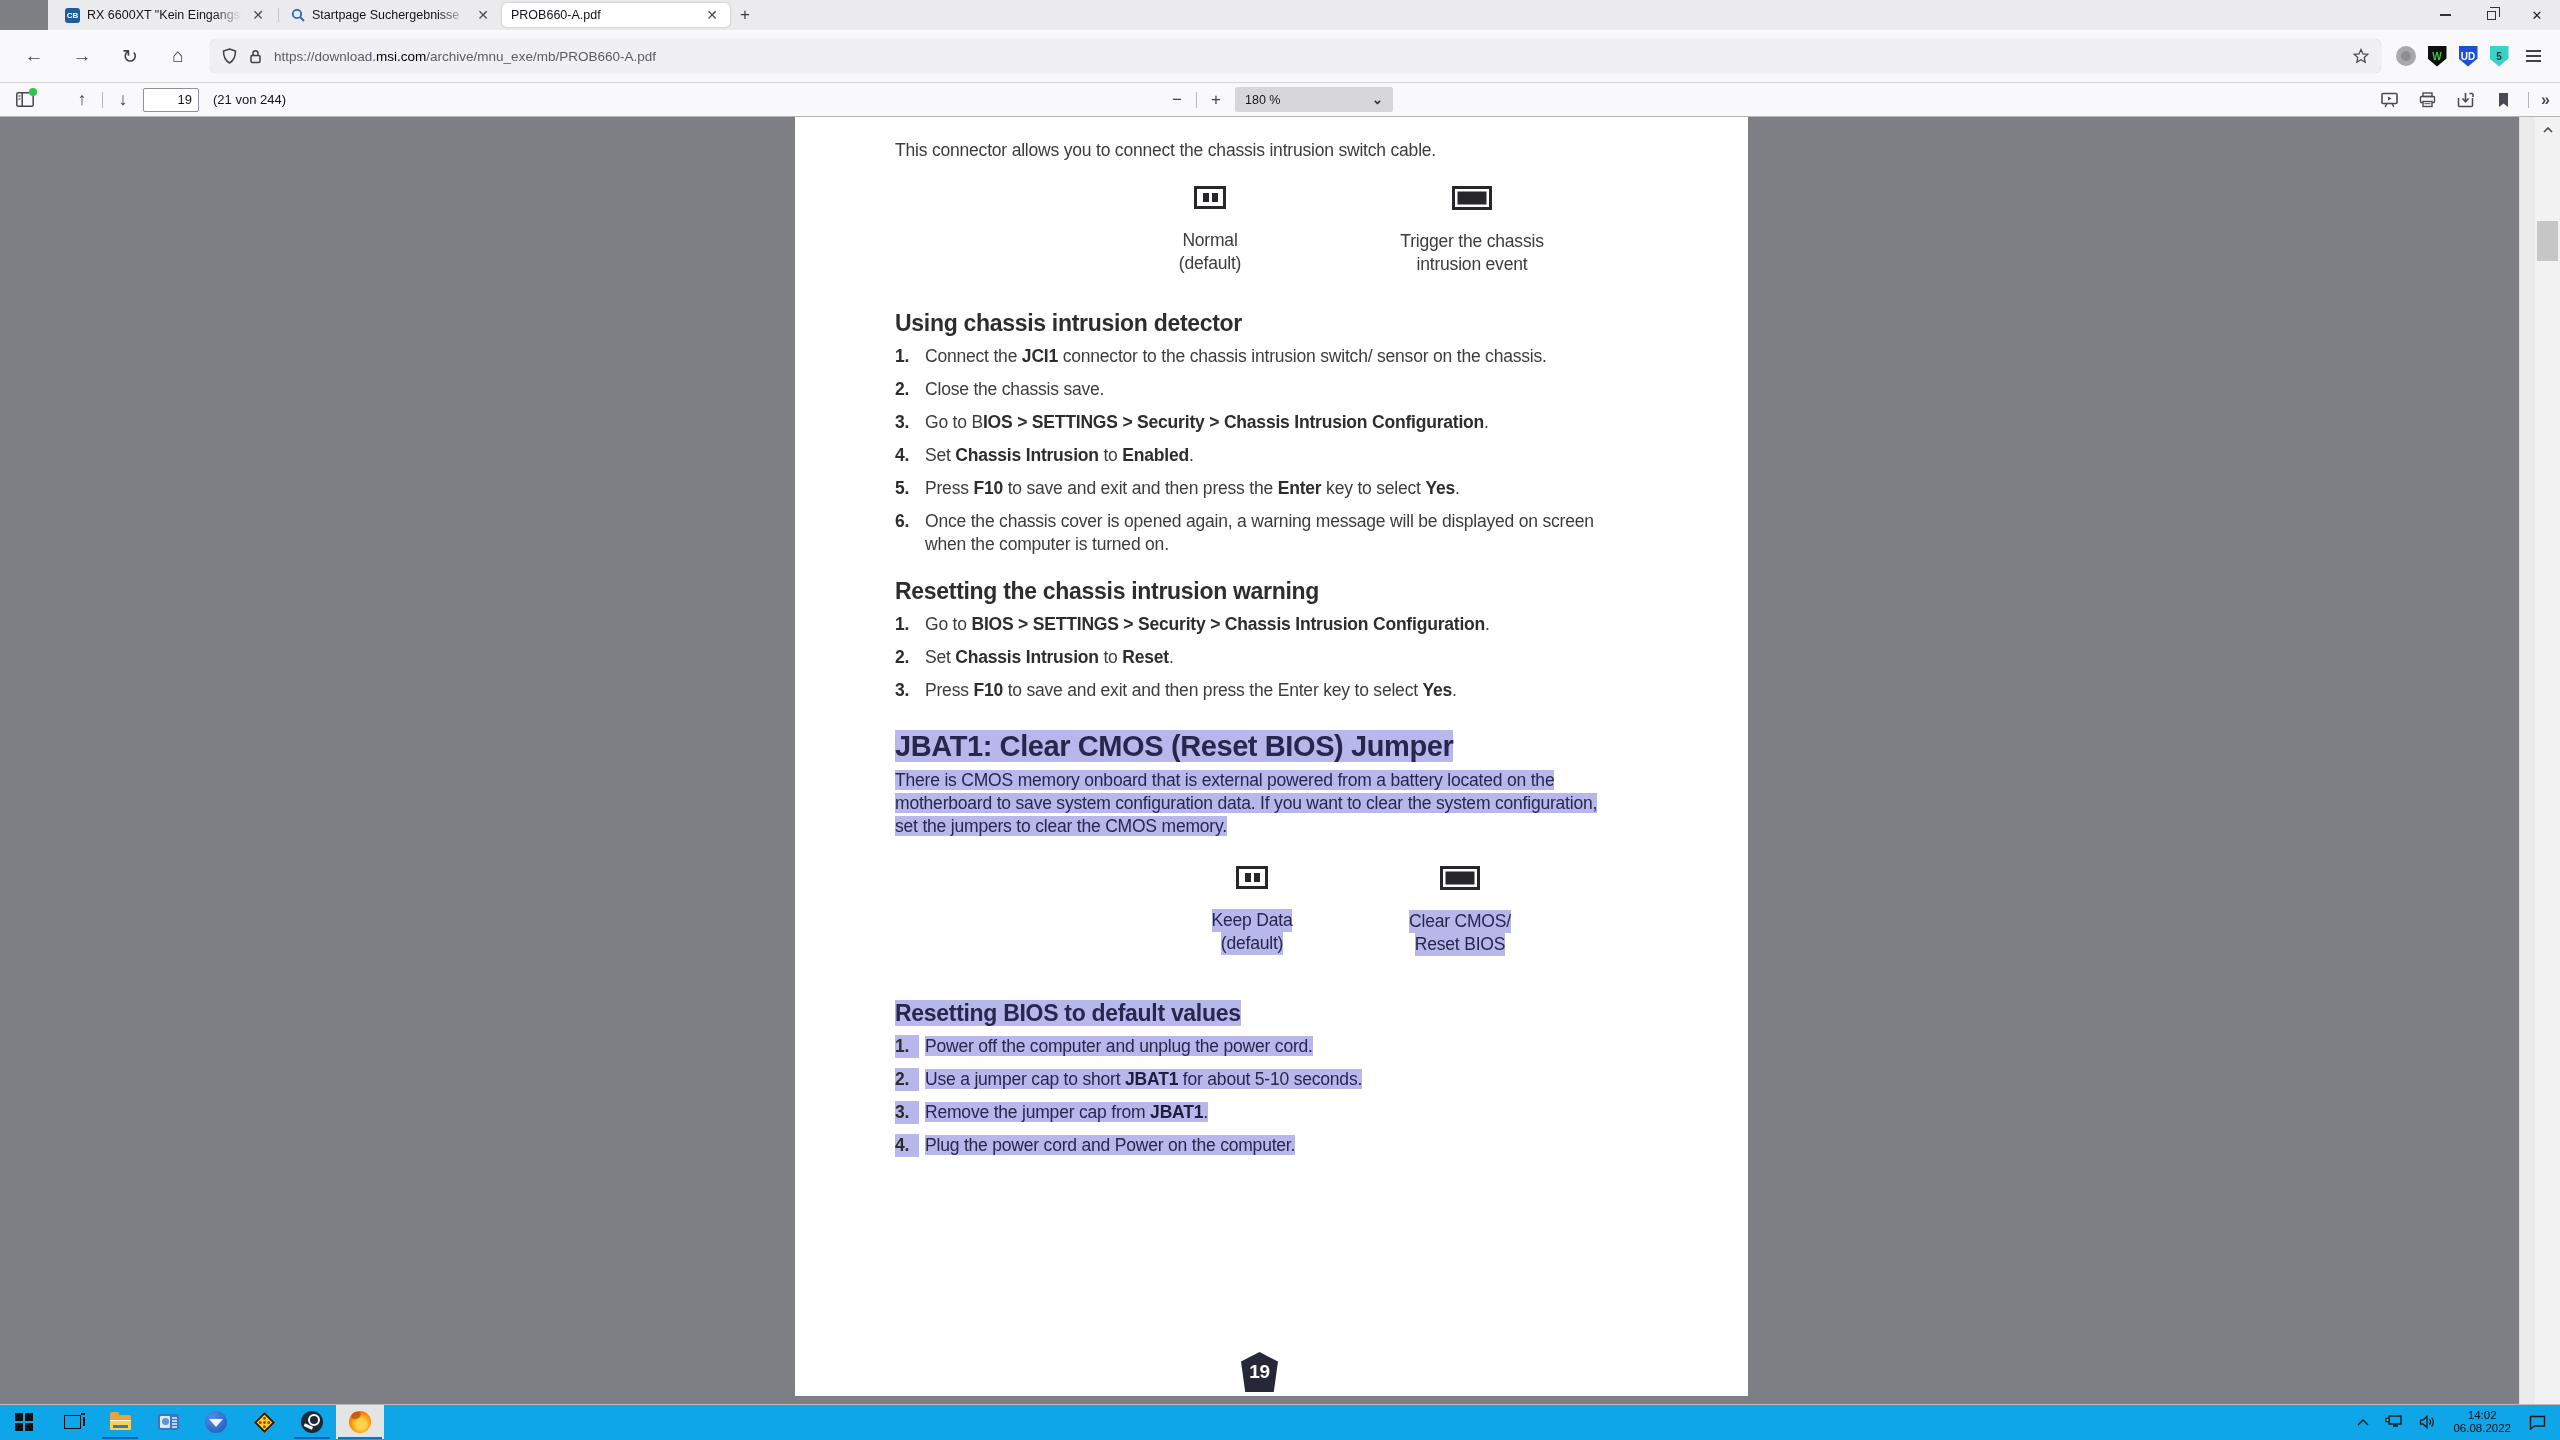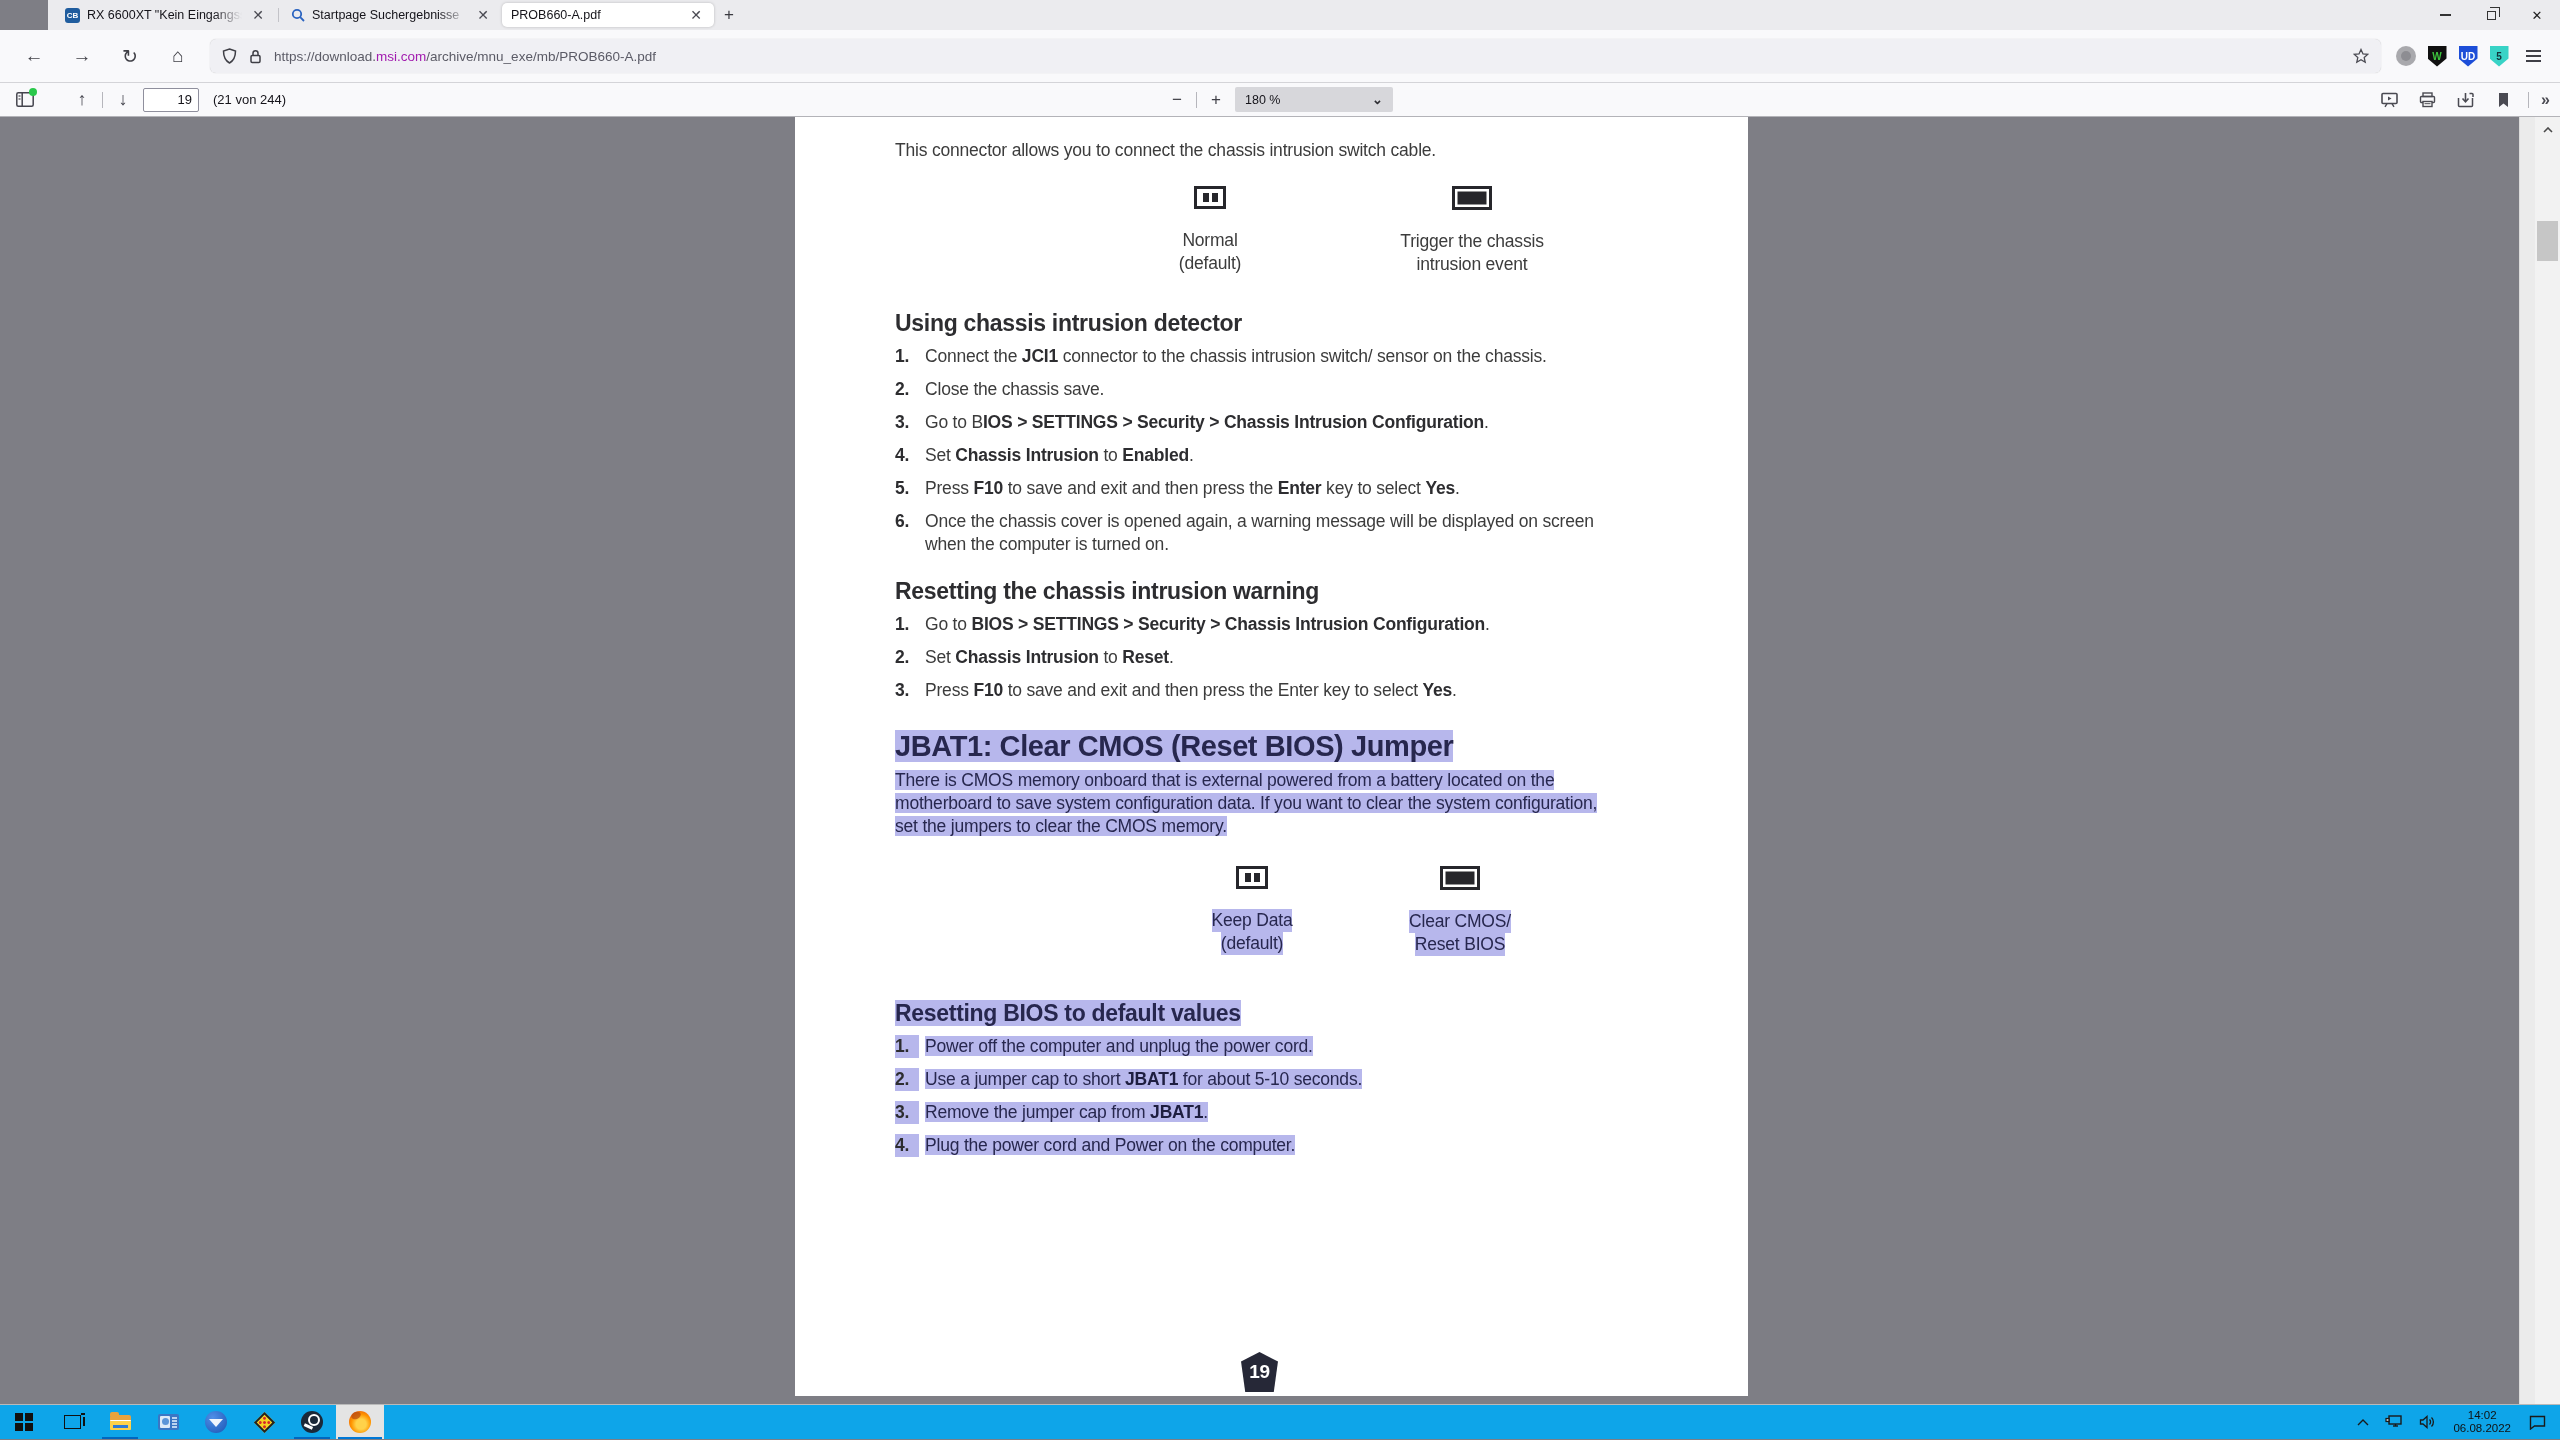--- a/index.html
+++ b/index.html
@@ -6,39 +6,39 @@
   html,body { width:2560px; height:1440px; overflow:hidden;
     font-family:"Liberation Sans", sans-serif; background:#7e7e85; }
 
   
   .tabbar { height:30px; background:#ebebee; display:flex; align-items:stretch; padding-left:8px;margin-left:48px; }
   .tab { display:flex; align-items:center; gap:7px; padding:0 9px; width:220px; position:relative;
          color:#15141a; font-size:12.5px; }
   .tab .tab-title { flex:1; white-space:nowrap; overflow:hidden; }
   .tab.inactive .tab-title { -webkit-mask-image:linear-gradient(90deg,#000 82%,transparent); mask-image:linear-gradient(90deg,#000 82%,transparent); }
   .tab .close { color:#4a4a52; font-size:14px; width:18px; height:18px; display:flex; align-items:center; justify-content:center; border-radius:3px; }
-  .tab.active { background:#fff; border-radius:5px; margin:3px 1px; width:212px; box-shadow:0 0 3px rgba(0,0,0,.22); }
+  .tab.active { background:#fff; border-radius:5px; margin:3px 1px; width:228px; box-shadow:0 0 3px rgba(0,0,0,.22); }
   .tab-sep { width:1px; height:14px; background:#c3c3c8; align-self:center; margin:0 2px; }
   .favicon { width:15px; height:15px; flex:0 0 auto; display:flex; align-items:center; justify-content:center; }
   .fav-cb { background:#1f5c9e; color:#fff; font-weight:bold; font-size:8px; border-radius:3px; width:15px; height:15px; text-align:center; line-height:15px; }
   .newtab { width:28px; display:flex; align-items:center; justify-content:center; font-size:17px; color:#3a3a40; }
   .win-controls { margin-left:auto; display:flex; }
   .win-btn { width:46px; display:flex; align-items:center; justify-content:center; color:#222; font-size:13px; }
   .ico-min { width:11px; height:1.5px; background:#333; display:block; }
   .ico-restore { width:9px; height:9px; border:1.2px solid #333; position:relative; display:block; }
   .ico-restore:before { content:""; position:absolute; left:2px; bottom:2px; width:9px; height:9px; border:1.2px solid #333; border-bottom:none; border-left:none; background:transparent; }
 
   .navbar { height:53px; background:#f9f9fb; display:flex; align-items:center; padding:0 10px; border-bottom:1px solid #d4d4d8; }
   .nav-btn { width:34px; height:34px; display:flex; align-items:center; justify-content:center;
              color:#3f3f46; font-size:19px; border-radius:4px; flex:0 0 auto; margin:0 7px; }
   .urlbar { flex:1; height:34px; background:#f0f0f4; border-radius:6px; display:flex; align-items:center;
             margin:0 8px; padding:0 6px; box-shadow:0 0 1px rgba(0,0,0,.25); }
   .urlbar .site-ico { width:26px; height:26px; display:flex; align-items:center; justify-content:center; color:#3f3f46; }
   .url-text { font-size:13.5px; color:#5b5b66; margin-left:6px; flex:1; white-space:nowrap; overflow:hidden; }
-  .url-text .domain { color:#a21caf; }
+  .url-text .domain { color:#000000; }
   .star-btn { margin-left:auto; width:28px; height:28px; display:flex; align-items:center; justify-content:center; color:#4a4a52; }
   .ext-strip { display:flex; align-items:center; gap:9px; margin:0 6px; }
   .ext-ico { width:22px; height:22px; display:flex; align-items:center; justify-content:center; }
   .shield-badge { width:19px; height:21px; clip-path:polygon(0 0,100% 0,100% 62%,50% 100%,0 62%);
                   display:flex; align-items:center; justify-content:center; font-weight:bold; font-size:10px; }
   .circle-badge { width:20px; height:20px; border-radius:50%; background:#a9a9ad; position:relative; }
   .circle-badge:after { content:""; position:absolute; inset:5px; border-radius:50%; background:#8d8d92; }
   .menu-btn { width:34px; height:34px; display:flex; flex-direction:column; gap:3px; align-items:center; justify-content:center; }
   .menu-btn i { width:15px; height:1.8px; background:#3f3f46; }
 

